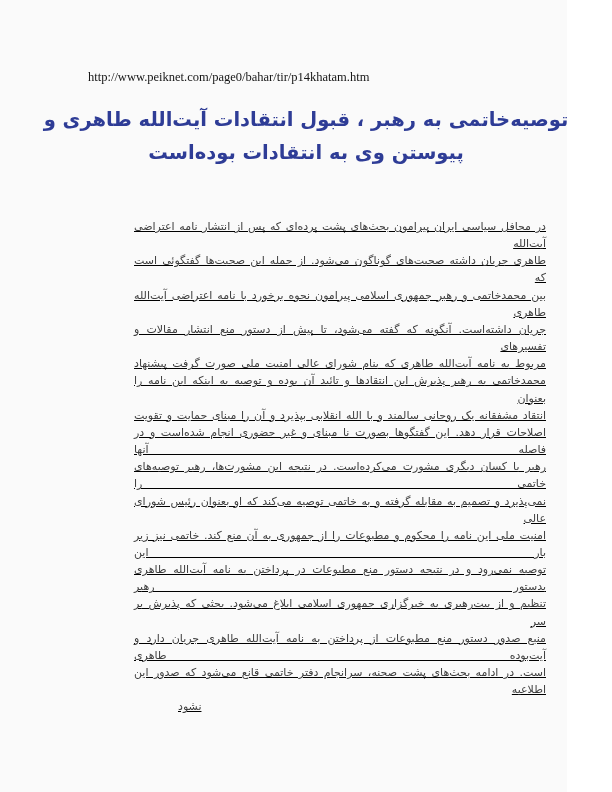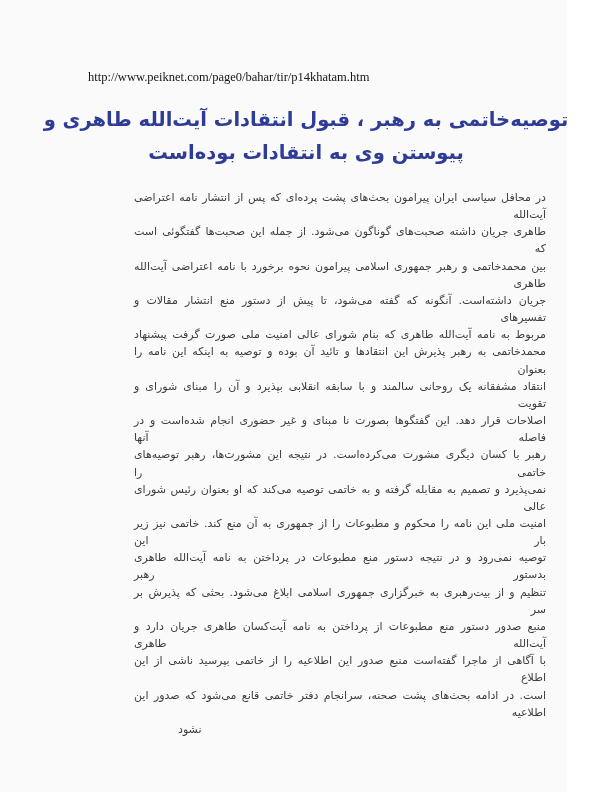--- a/index.html
+++ b/index.html
@@ -33,24 +33,25 @@
     color: #2e3c96;
     font-weight: bold;
     font-size: 19.5px;
     line-height: 33px;
   }
   .headline .headline-line {
     white-space: nowrap;
   }
   .article-body {
     position: absolute;
-    top: 189px;
+    top: 218px;
     left: 134px;
     width: 412px;
     direction: rtl;
+    text-decoration: underline;
   }
   .body-line {
     font-size: 11px;
     line-height: 17.15px;
     color: #3d3d3d;
     text-align: justify;
     text-align-last: justify;
     word-spacing: 1px;
   }
   .body-line.last-line {
@@ -71,26 +72,25 @@
     <div class="headline-line">پیوستن وی به انتقادات بوده‌است</div>
   </div>
 
   <div class="article-body">
     <div class="body-line">در محافل سیاسی ایران پیرامون بحث‌های پشت پرده‌ای که پس از انتشار نامه اعتراضی آیت‌الله</div>
     <div class="body-line">طاهری جریان داشته صحبت‌های گوناگون می‌شود. از جمله این صحبت‌ها گفتگوئی است که</div>
     <div class="body-line">بین محمدخاتمی و رهبر جمهوری اسلامی پیرامون نحوه برخورد با نامه اعتراضی آیت‌الله طاهری</div>
     <div class="body-line">جریان داشته‌است. آنگونه که گفته می‌شود، تا پیش از دستور منع انتشار مقالات و تفسیرهای</div>
     <div class="body-line">مربوط به نامه آیت‌الله طاهری که بنام شورای عالی امنیت ملی صورت گرفت پیشنهاد</div>
     <div class="body-line">محمدخاتمی به رهبر پذیرش این انتقادها و تائید آن بوده و توصیه به اینکه این نامه را بعنوان</div>
-    <div class="body-line">انتقاد مشفقانه یک روحانی سالمند و با سابقه انقلابی بپذیرد و آن را مبنای شورای و تقویت</div>
+    <div class="body-line">انتقاد مشفقانه یک روحانی سالمند و با الله انقلابی بپذیرد و آن را مبنای حمایت و تقویت</div>
     <div class="body-line">اصلاحات قرار دهد. این گفتگوها بصورت نا مبنای و غیر حضوری انجام شده‌است و در فاصله آنها</div>
     <div class="body-line">رهبر با کسان دیگری مشورت می‌کرده‌است. در نتیجه این مشورت‌ها، رهبر توصیه‌های خاتمی را</div>
     <div class="body-line">نمی‌پذیرد و تصمیم به مقابله گرفته و به خاتمی توصیه می‌کند که او بعنوان رئیس شورای عالی</div>
     <div class="body-line">امنیت ملی این نامه را محکوم و مطبوعات را از جمهوری به آن منع کند. خاتمی نیز زیر بار این</div>
     <div class="body-line">توصیه نمی‌رود و در نتیجه دستور منع مطبوعات در پرداختن به نامه آیت‌الله طاهری بدستور رهبر</div>
     <div class="body-line">تنظیم و از بیت‌رهبری به خبرگزاری جمهوری اسلامی ابلاغ می‌شود. بحثی که پذیرش بر سر</div>
-    <div class="body-line">منبع صدور دستور منع مطبوعات از پرداختن به نامه آیت‌کسان طاهری جریان دارد و آیت‌الله طاهری</div>
-    <div class="body-line">با آگاهی از ماجرا گفته‌است منبع صدور این اطلاعیه را از خاتمی بپرسید ناشی از این اطلاع</div>
+    <div class="body-line">منبع صدور دستور منع مطبوعات از پرداختن به نامه آیت‌الله طاهری جریان دارد و آیت‌بوده طاهری</div>
     <div class="body-line">است. در ادامه بحث‌های پشت صحنه، سرانجام دفتر خاتمی قانع می‌شود که صدور این اطلاعیه</div>
     <div class="body-line last-line">نشود</div>
   </div>
 
 </div>
 
 </body></html>

